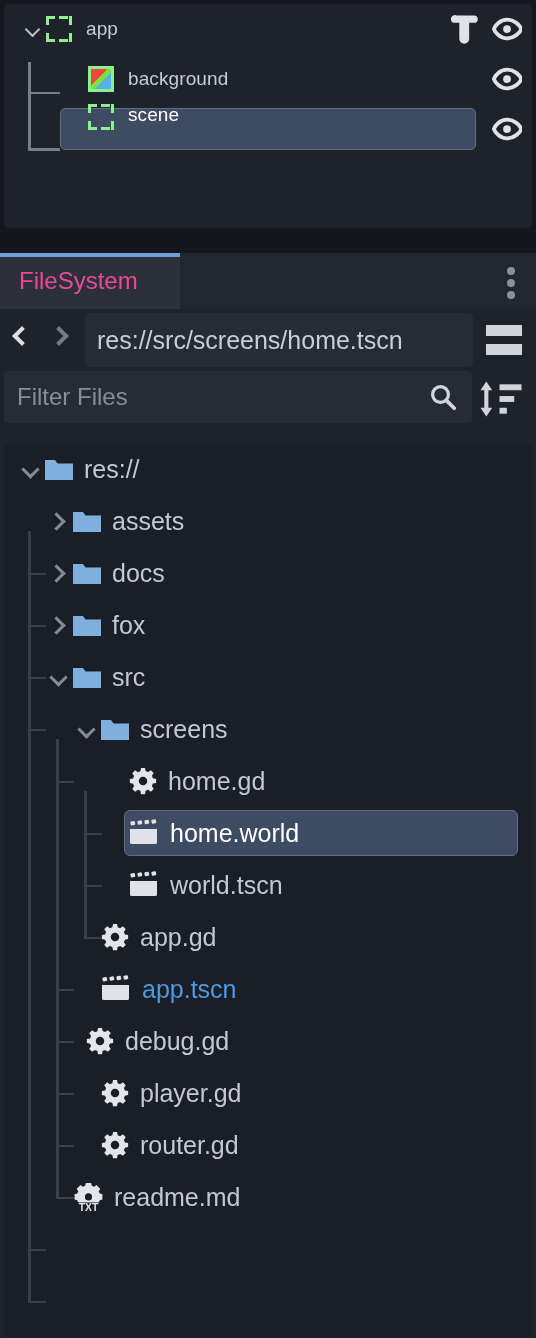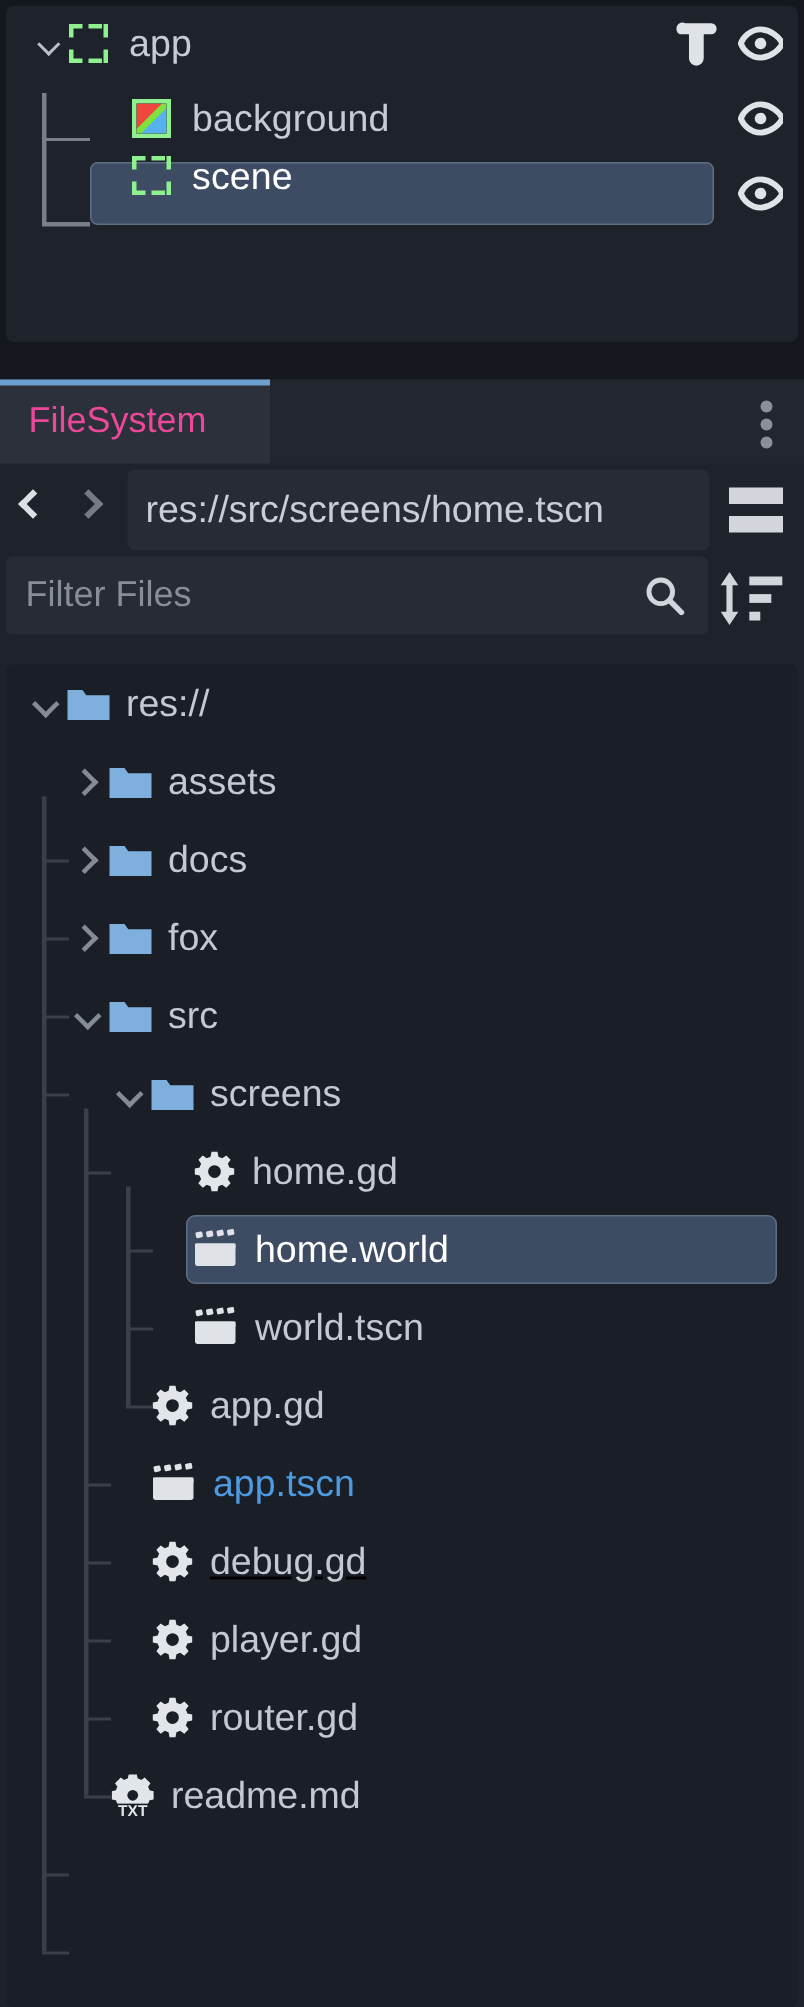--- a/index.html
+++ b/index.html
@@ -71,21 +71,21 @@
     border: 3px solid #8ef08e;
     overflow: hidden;
     position: relative;
   }
   .ico-colorrect .tri-a {
     position: absolute; inset: 0;
     background: linear-gradient(135deg, #f1463e 0 42%, #7ee03c 42% 58%, #55b2ef 58% 100%);
   }
 
   .node-label {
-    font-size: 25px;
+    font-size: 19px;
     color: #c7ccd4;
     letter-spacing: .1px;
   }
   .node-label.sel { color: #ffffff; }
 
   
   .scene-right {
     position: absolute;
     right: 0; top: 0; height: 50px;
     display: flex; align-items: center;
@@ -529,21 +529,21 @@
                 <rect x="2.5" y="2.2" width="4.6" height="4" rx="1" fill="#dfe3e8" transform="rotate(-12 4.8 4.2)"></rect>
                 <rect x="9.5" y="1.6" width="4.6" height="4" rx="1" fill="#dfe3e8" transform="rotate(-12 11.8 3.6)"></rect>
                 <rect x="16.5" y="1" width="4.6" height="4" rx="1" fill="#dfe3e8" transform="rotate(-12 18.8 3)"></rect>
                 <rect x="23.5" y="0.5" width="4.6" height="4" rx="1" fill="#dfe3e8" transform="rotate(-12 25.8 2.5)"></rect>
                 <rect x="2" y="10" width="27" height="3.4" fill="#dfe3e8"></rect>
               </svg></span>
             <span class="fs-label accent">app.tscn</span>
           </div>
         </div>
         <div class="fs-row">
-          <div class="fs-row-inner" style="left: 70px; text-decoration: underline;">
+          <div class="fs-row-inner" style="left: 55px;">
             <span class="fs-caret blank"></span>
             <span class="gear-ico"><svg width="30" height="30" viewBox="0 0 24 24">
                 <path d="M13.6 1.5h-3.2l-.5 2.6a8.3 8.3 0 0 0-2 .8L5.7 3.4 3.4 5.7l1.5 2.2a8.3 8.3 0 0 0-.8 2L1.5 10.4v3.2l2.6.5c.2.7.5 1.4.8 2L3.4 18.3l2.3 2.3 2.2-1.5c.6.3 1.3.6 2 .8l.5 2.6h3.2l.5-2.6c.7-.2 1.4-.5 2-.8l2.2 1.5 2.3-2.3-1.5-2.2c.3-.6.6-1.3.8-2l2.6-.5v-3.2l-2.6-.5a8.3 8.3 0 0 0-.8-2l1.5-2.2-2.3-2.3-2.2 1.5a8.3 8.3 0 0 0-2-.8Z" fill="#e2e6eb"></path>
                 <circle cx="12" cy="12" r="3.4" fill="#1a1e26"></circle>
               </svg></span>
             <span class="fs-label">debug.gd</span>
           </div>
         </div>
         <div class="fs-row">
           <div class="fs-row-inner" style="left: 70px;">

